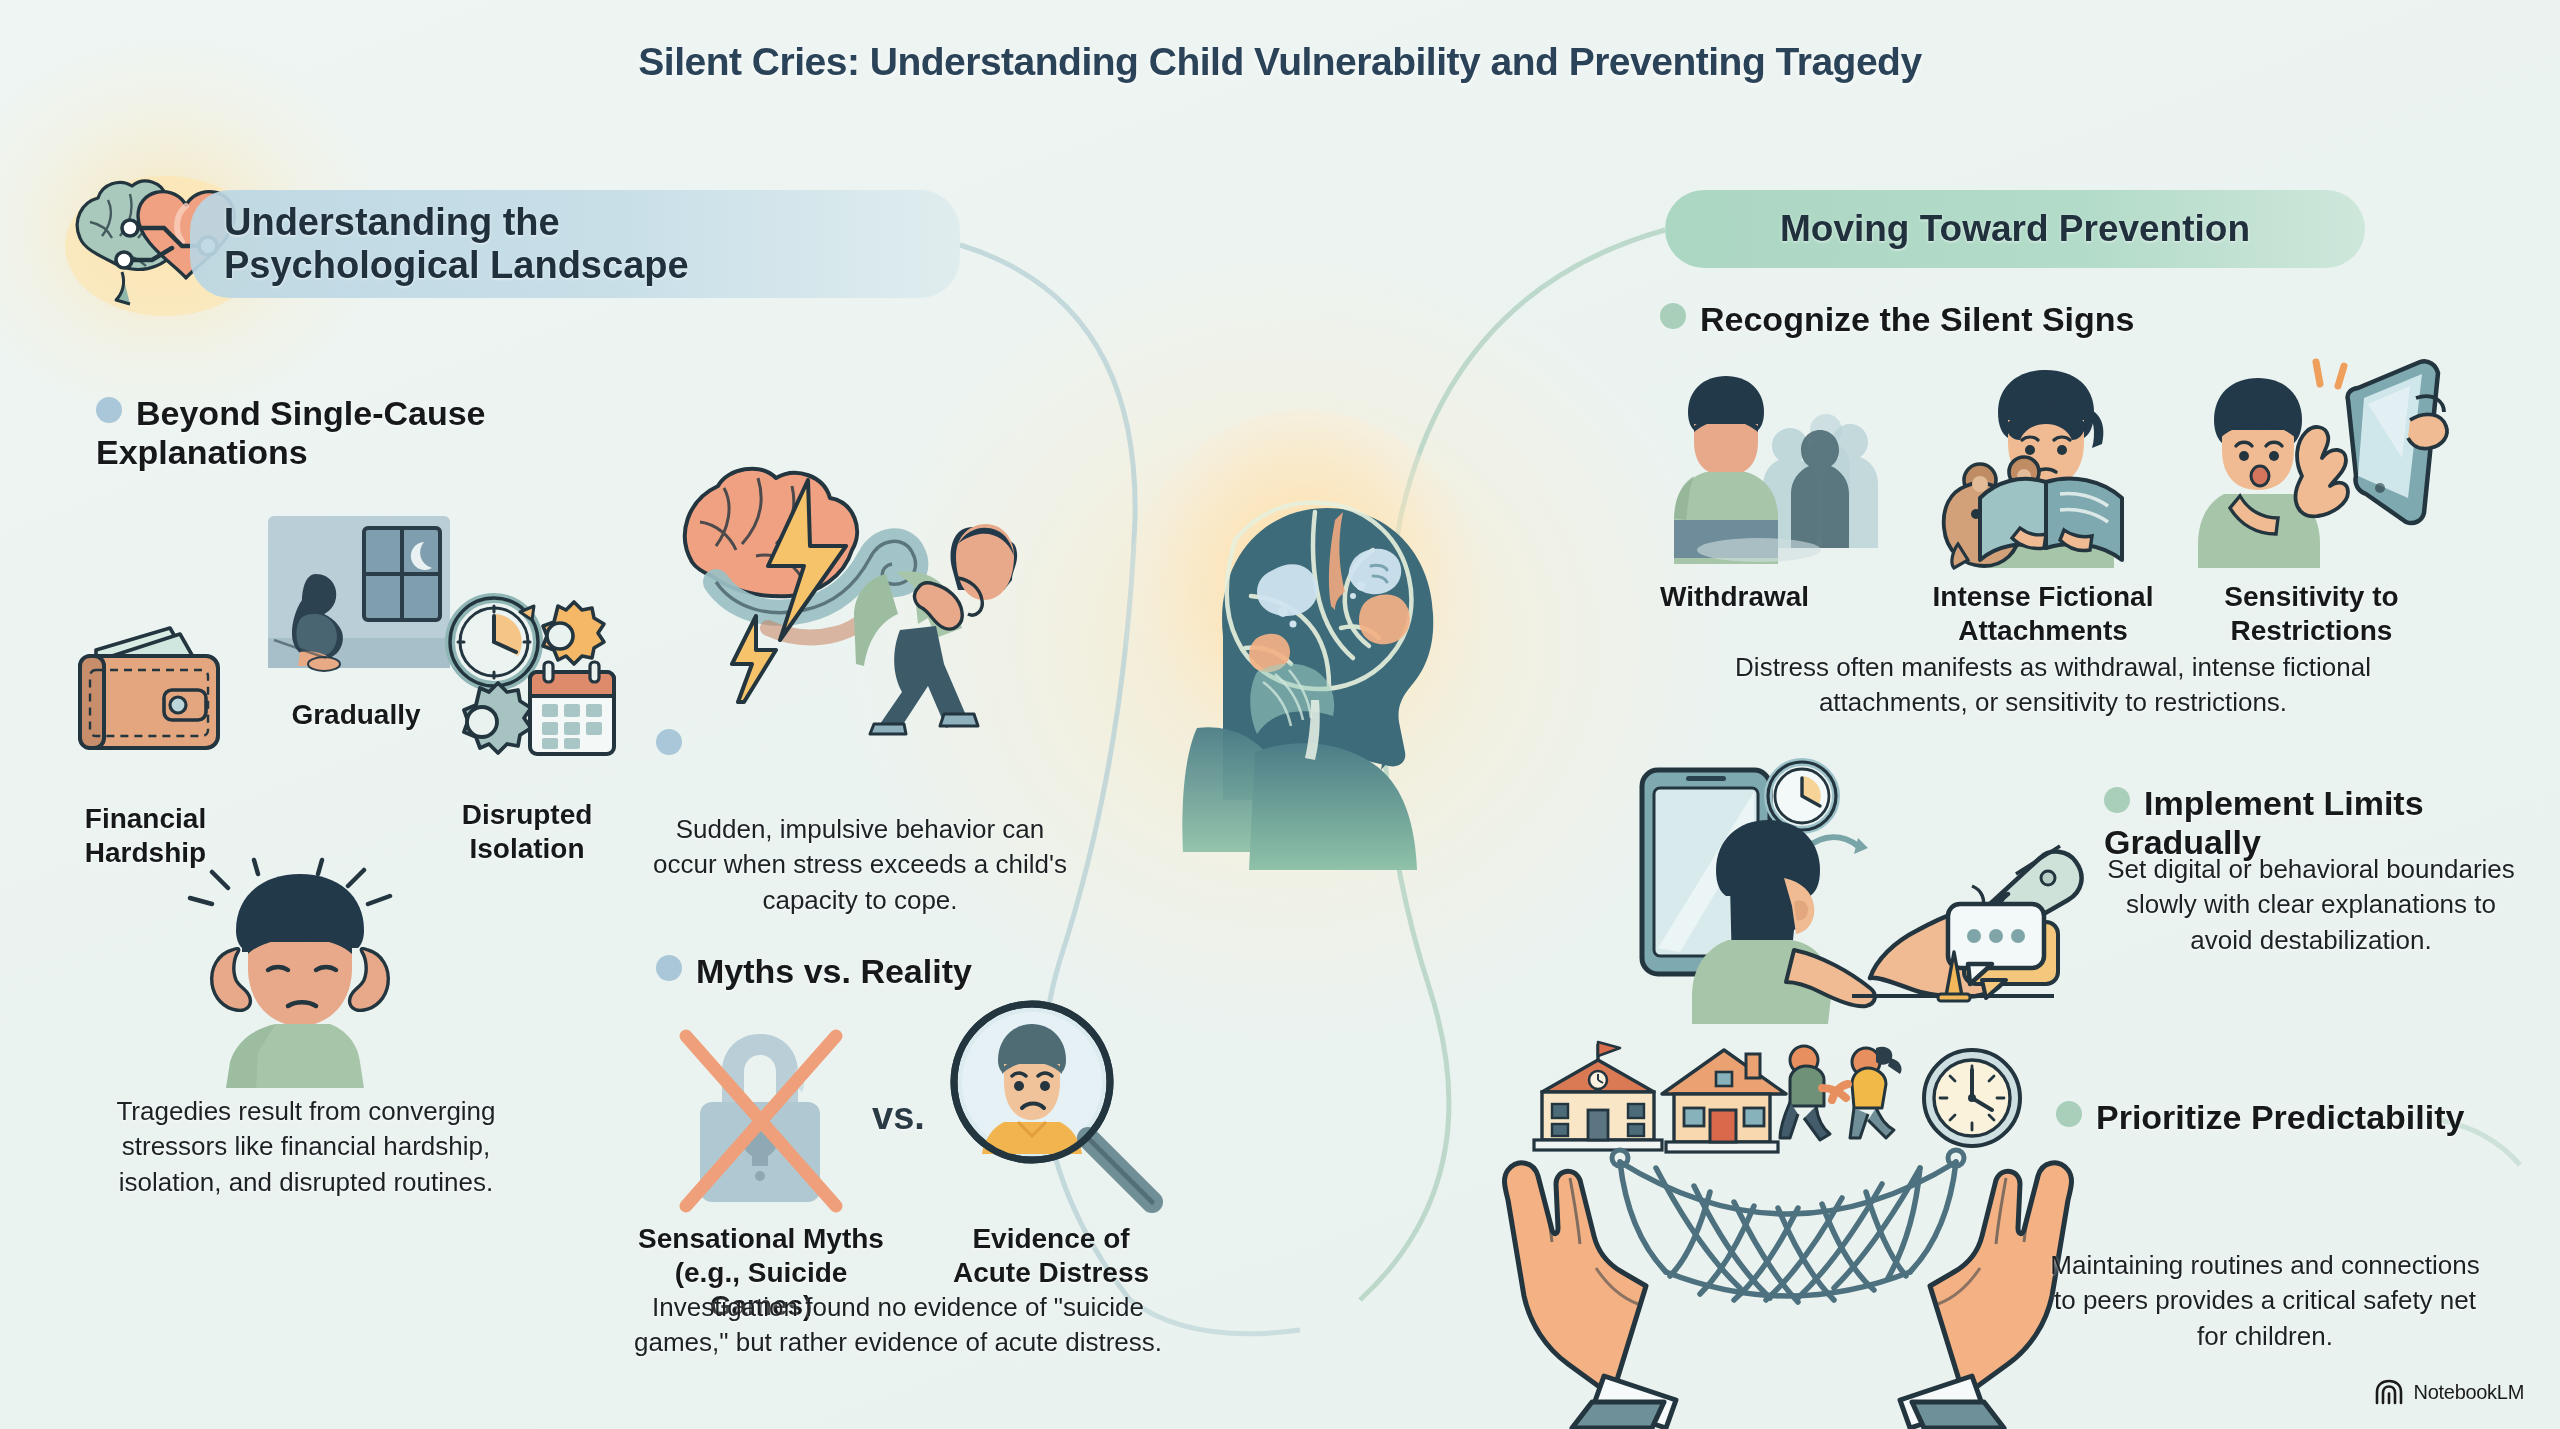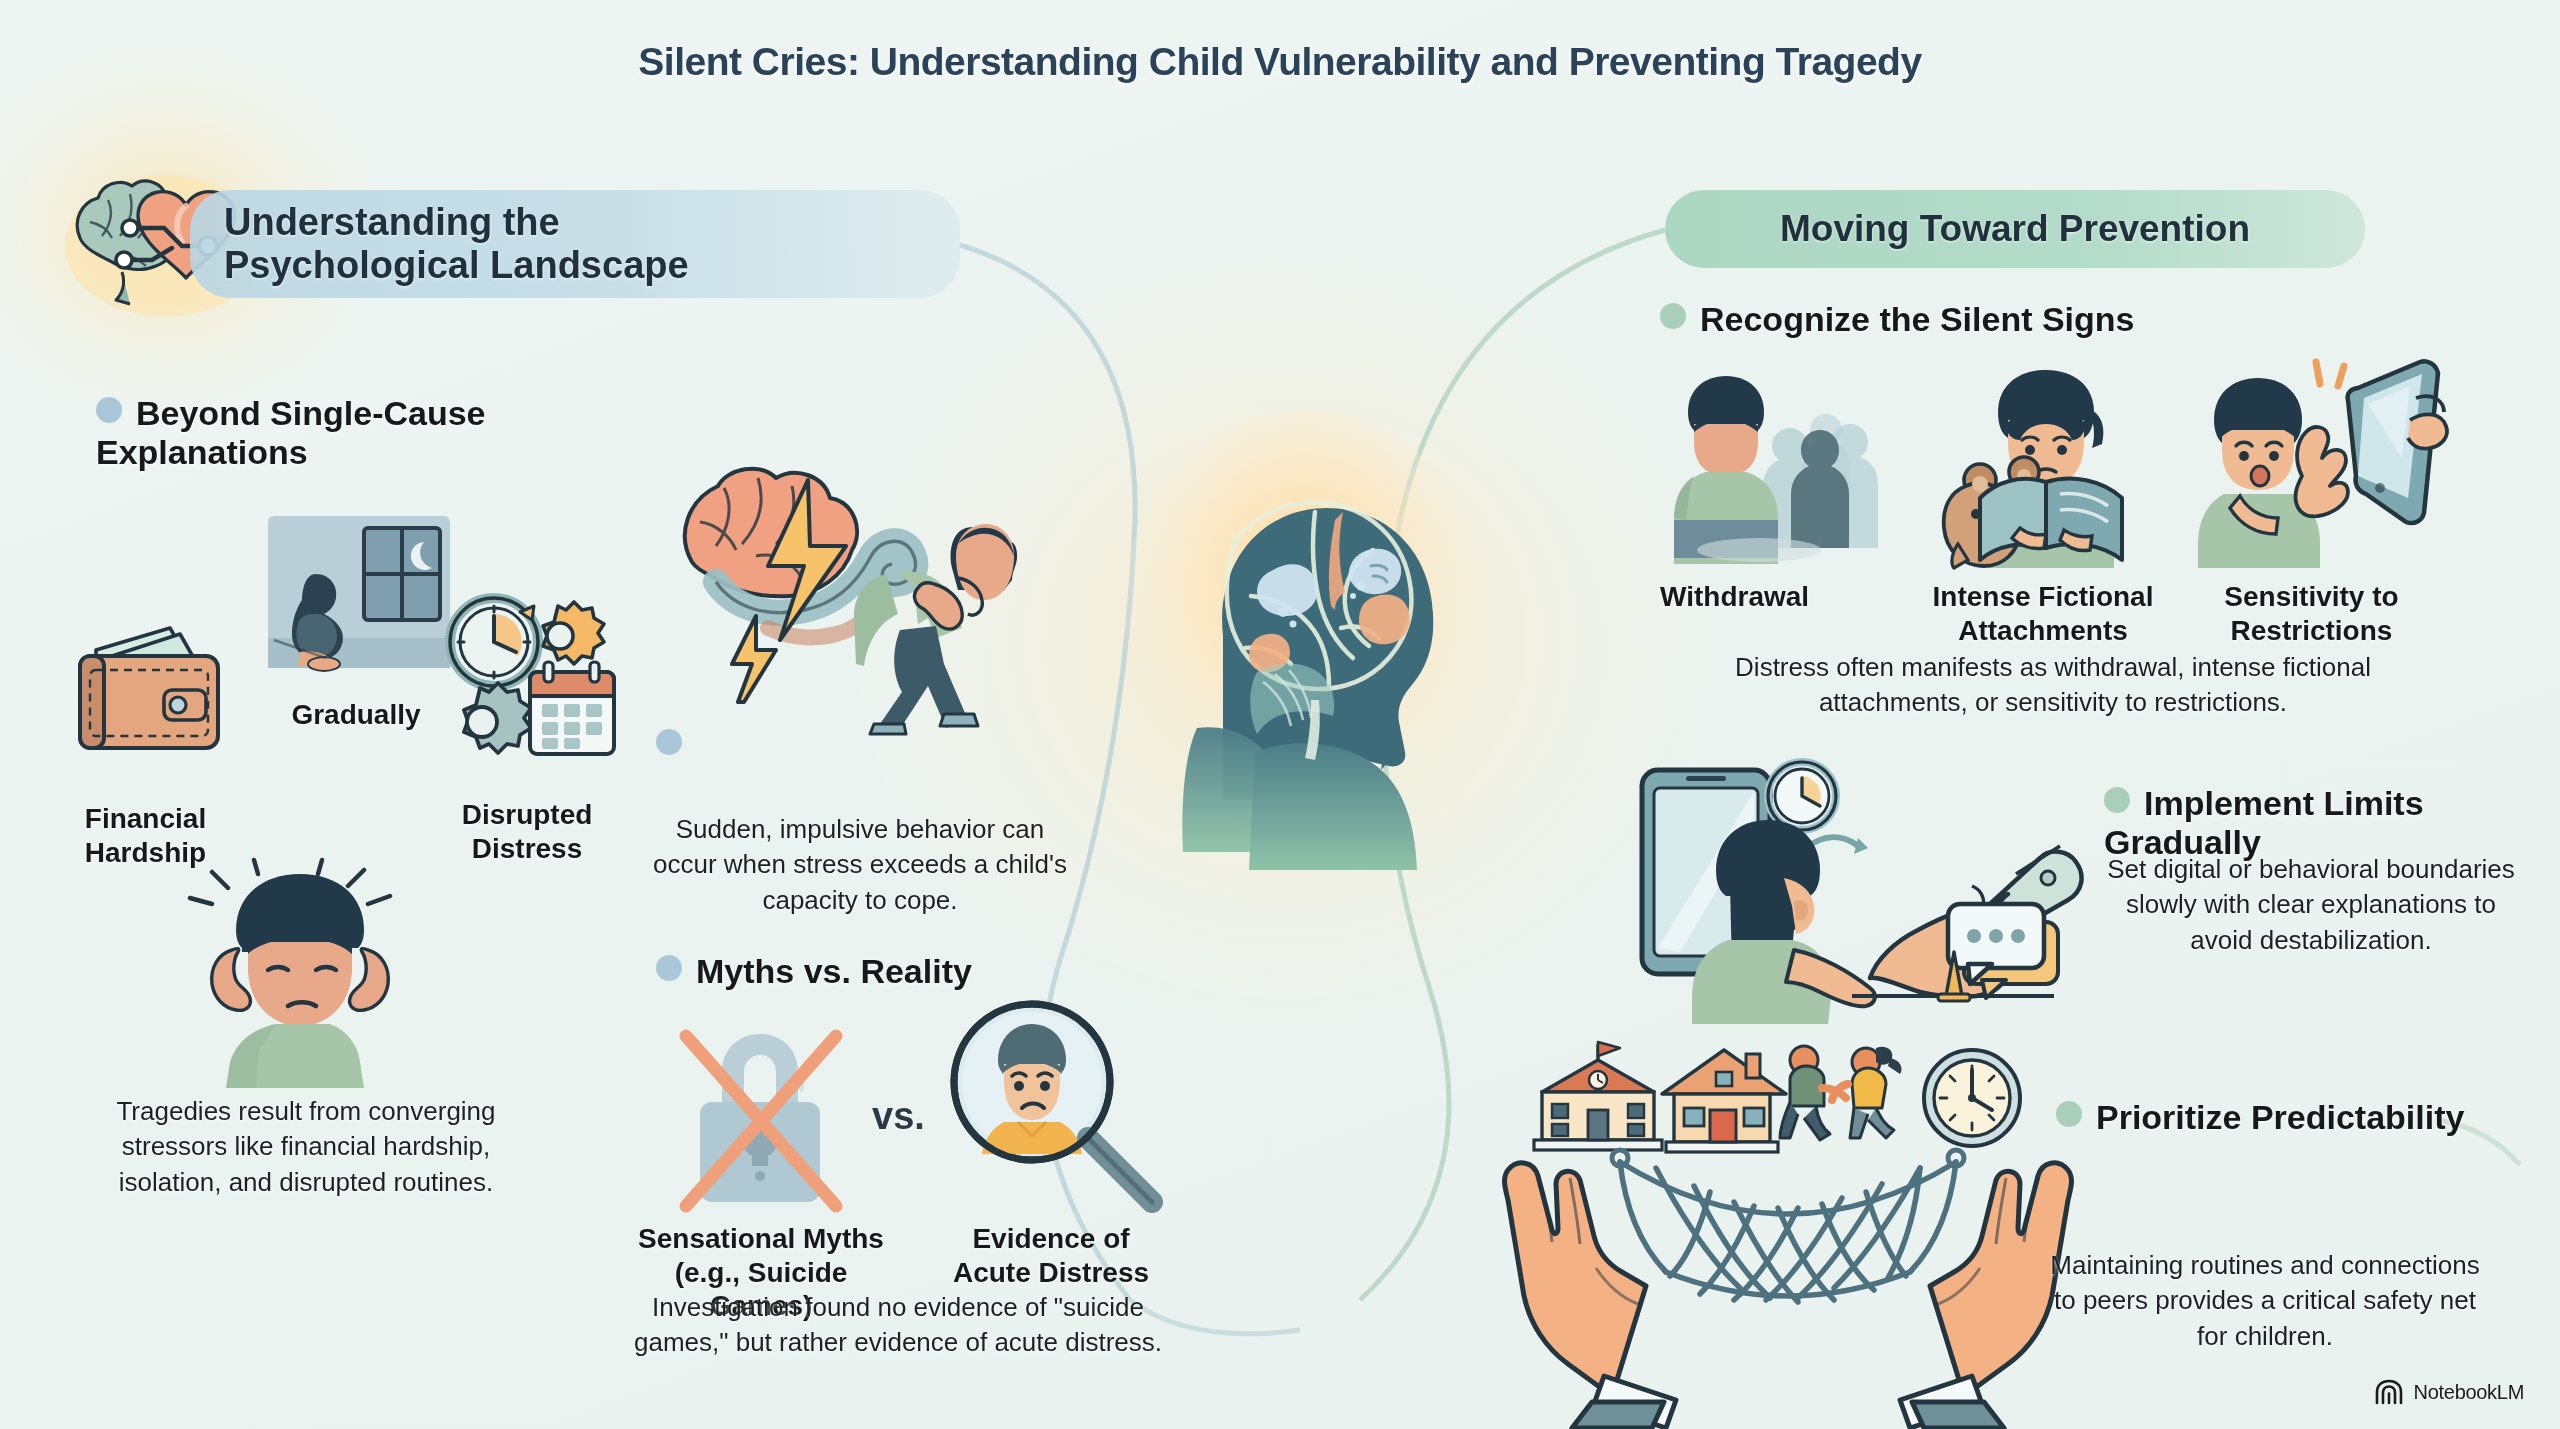--- a/index.html
+++ b/index.html
@@ -175,21 +175,21 @@
     <rect x="110" y="116" width="16" height="13" rx="2"></rect>
       <rect x="132" y="116" width="16" height="13" rx="2"></rect>
       <rect x="154" y="116" width="16" height="13" rx="2"></rect>
     <rect x="110" y="134" width="16" height="13" rx="2"></rect>
       <rect x="132" y="134" width="16" height="13" rx="2"></rect>
       <rect x="154" y="134" width="16" height="13" rx="2"></rect>
     <rect x="110" y="150" width="16" height="11" rx="2"></rect>
       <rect x="132" y="150" width="16" height="11" rx="2"></rect>
   </g>
 </svg>
-<div class="cap" style="left:432px; top:798px; width:190px;">Disrupted Distress</div>
+<div class="cap" style="left:432px; top:798px; width:190px;">Disrupted Isolation</div>
 
 <svg class="abs ill" style="left:172px; top:858px;" width="260" height="230" viewBox="0 0 260 230">
   <g stroke="#23353f" stroke-width="4.5" fill="none" stroke-linecap="round">
     <path d="M56 30 l-16-16 M40 46 l-22-6 M86 16 l-4-14 M176 28 l16-16 M196 46 l22-8 M146 16 l4-14"></path>
   </g>
   <path d="M64 72c0-34 26-56 64-56s64 22 64 56c0 8-2 14-6 18H70c-4-4-6-10-6-18z" fill="#22394a"></path>
   <path d="M70 78c6-4 16-2 20 6 6-10 18-10 24-2 6-10 20-10 26 0 6-8 16-8 22 0l2 12H70z" fill="#22394a"></path>
   <path d="M76 84h104v26c0 36-24 58-52 58s-52-22-52-58z" fill="#e8a98a"></path>
   <path d="M76 84c10-8 34-14 52-14s42 6 52 14v12c-10-10-32-16-52-16s-42 6-52 16z" fill="#22394a"></path>
   <path d="M96 112c6-4 14-4 20 0M144 112c6-4 14-4 20 0" stroke="#23353f" stroke-width="4.5" fill="none" stroke-linecap="round"></path>

